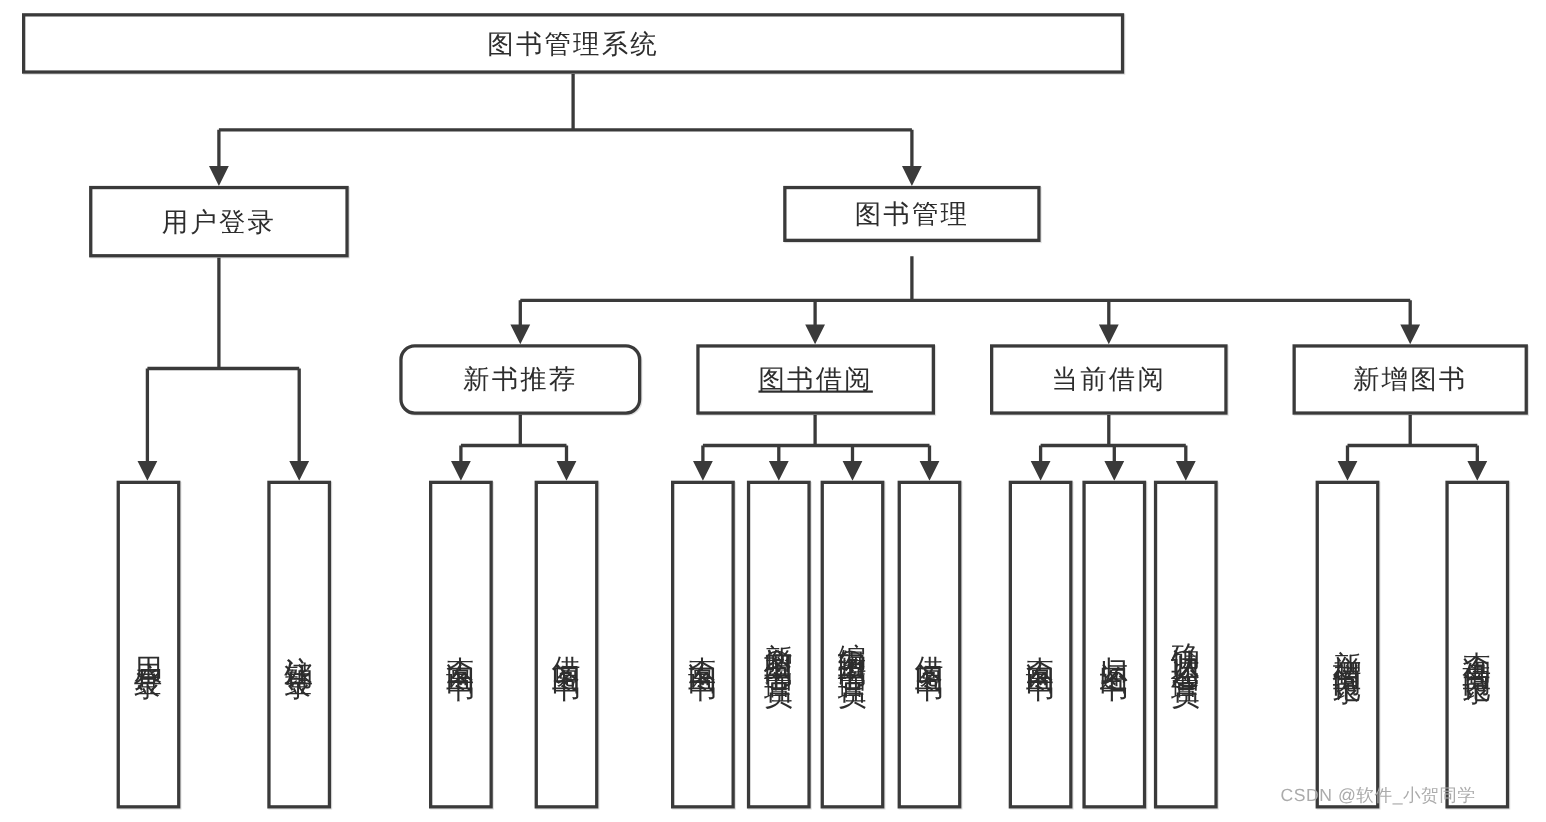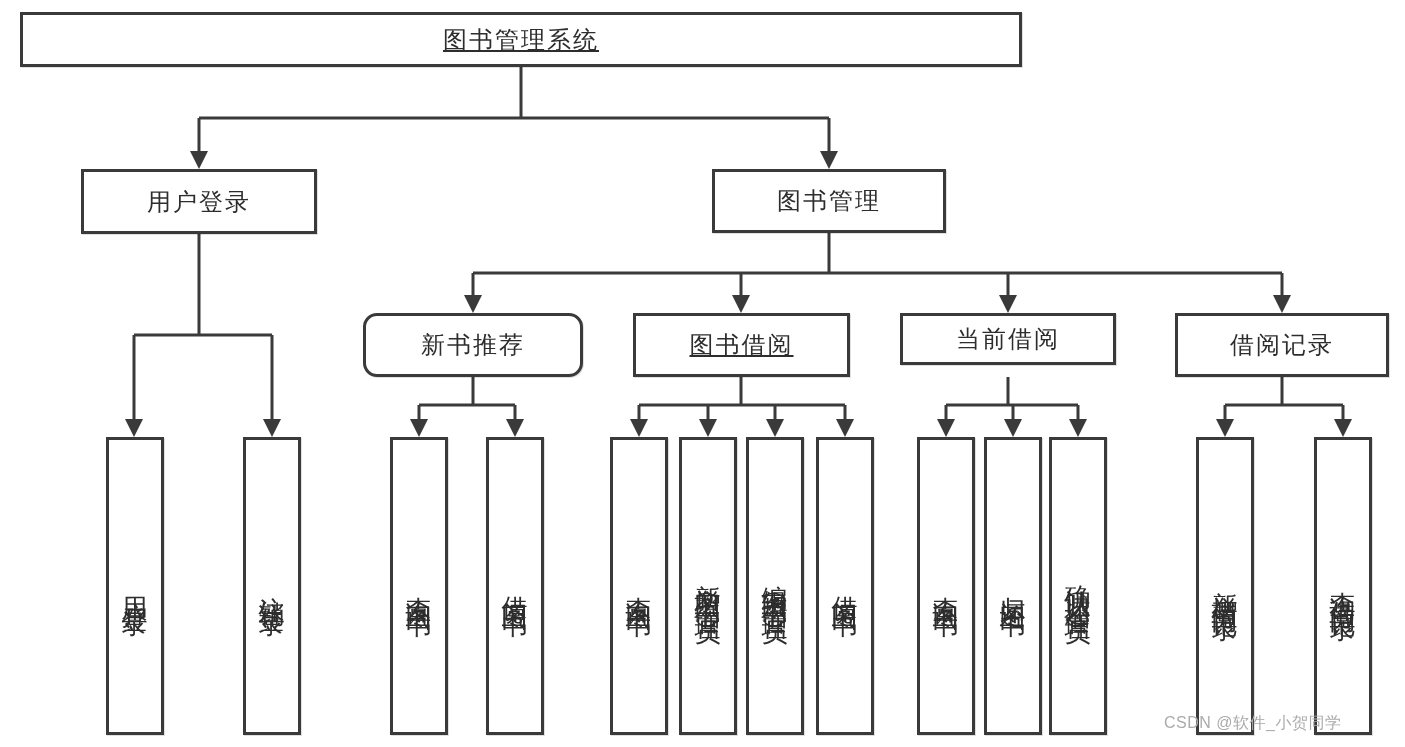--- a/index.html
+++ b/index.html
@@ -83,42 +83,42 @@
       <path d="M190 151H208L199 169Z M820 151H838L829 169Z
                M464 295H482L473 313Z M732 295H750L741 313Z M999 295H1017L1008 313Z M1273 295H1291L1282 313Z
                M125 419H143L134 437Z M263 419H281L272 437Z
                M410 419H428L419 437Z M506 419H524L515 437Z
                M630 419H648L639 437Z M699 419H717L708 437Z M766 419H784L775 437Z M836 419H854L845 437Z
                M937 419H955L946 437Z M1004 419H1022L1013 437Z M1069 419H1087L1078 437Z
                M1216 419H1234L1225 437Z M1334 419H1352L1343 437Z"></path>
     </g>
   </svg>
 
-  <div class="hbox" style="left:20px; top:12px; width:1002px; height:55px;text-decoration:underline;">
+  <div class="hbox" style="left:20px; top:12px; width:1002px; height:55px;">
     <span>图书管理系统</span>
   </div>
 
   <div class="hbox" style="left:81px; top:169px; width:236px; height:65px;">
     <span>用户登录</span>
   </div>
-  <div class="hbox" style="left:712px; top:169px; width:234px; height:64px;">
+  <div class="hbox" style="left:712px; top:169px; width:234px; height:51px;">
     <span>图书管理</span>
   </div>
 
   <div class="hbox" style="left:363px; top:313px; width:220px; height:64px;border-radius:14px;">
     <span>新书推荐</span>
   </div>
   <div class="hbox" style="left:633px; top:313px; width:217px; height:64px;text-decoration:underline;">
     <span>图书借阅</span>
   </div>
-  <div class="hbox" style="left:900px; top:313px; width:216px; height:52px;">
+  <div class="hbox" style="left:900px; top:313px; width:216px; height:64px;">
     <span>当前借阅</span>
   </div>
   <div class="hbox" style="left:1175px; top:313px; width:214px; height:64px;">
-    <span>借阅记录</span>
+    <span>新增图书</span>
   </div>
 
   <div class="vbox" style="left:106px; top:437px; width:58px; height:298px;">
     <span class="vtext">用户登录</span>
   </div>
   <div class="vbox" style="left:243px; top:437px; width:58px; height:298px;">
     <span class="vtext">注销登录</span>
   </div>
 
   <div class="vbox" style="left:390px; top:437px; width:58px; height:298px;">

